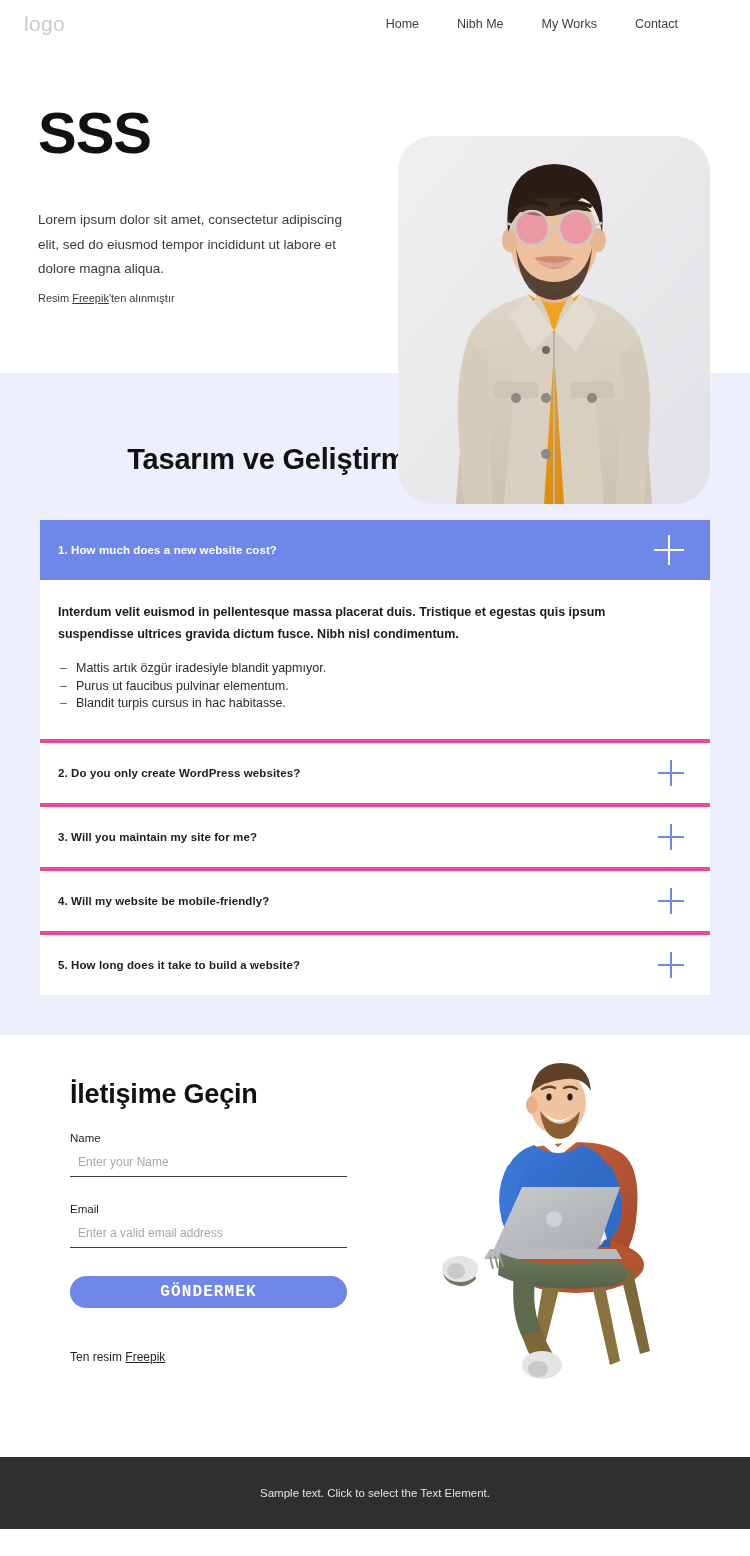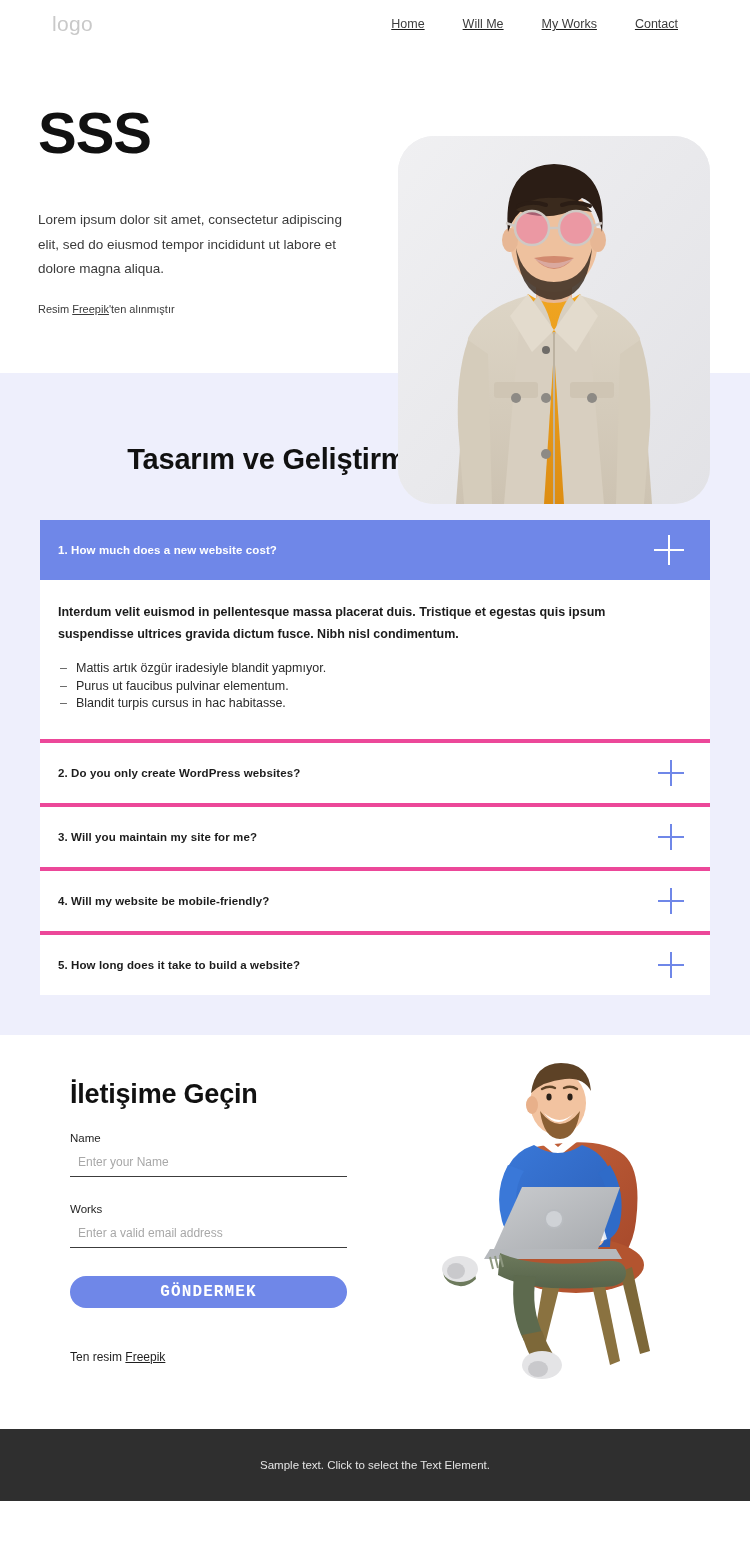--- a/index.html
+++ b/index.html
@@ -9,34 +9,33 @@
     background: #ffffff;
     color: #1a1a1a;
   }
   body { width: 750px; min-height: 1556px; position: relative; overflow-x: hidden; }
 
   
   .site-header {
     height: 48px;
     display: flex;
     align-items: center;
-    padding: 0 72px 0 52px;
+    padding: 0 72px 0 24px;
     background: #ffffff;
   }
   .logo-text {
     font-size: 21px;
     color: #c9c9c9;
     letter-spacing: .3px;
     font-weight: 400;
   }
   .nav {
     margin-left: auto;
     display: flex;
     gap: 38px;
-    text-decoration: underline;
   }
   .nav-item {
     font-size: 12.5px;
     color: #3c3c3c;
     text-decoration: none;
     white-space: nowrap;
     cursor: pointer;
   }
 
   
@@ -54,21 +53,21 @@
     color: #111111;
   }
   .hero-desc {
     margin-top: 46px;
     font-size: 13.5px;
     line-height: 1.82;
     color: #3a3a3a;
     max-width: 320px;
   }
   .hero-credit {
-    margin-top: 21px;
+    margin-top: 10px;
     font-size: 11px;
     color: #3a3a3a;
   }
   .hero-credit a { color: #3a3a3a; text-decoration: underline; }
 
   .hero-photo {
     position: absolute;
     left: 398px;
     top: 88px;
     width: 312px;
@@ -224,31 +223,32 @@
   }
   .illustration svg { display: block; width: 100%; height: 100%; }
 
   
   .site-footer {
     background: #2f2f2f;
     height: 72px;
     display: flex;
     align-items: center;
     justify-content: center;
+    margin-top: 28px;
   }
   .footer-text { font-size: 11.5px; color: #e4e4e4; }
 </style>
 </head>
 <body>
 
 <header class="site-header">
   <div class="logo-text">logo</div>
   <nav class="nav">
     <a class="nav-item">Home</a>
-    <a class="nav-item">Will Me</a>
+    <a class="nav-item">Nibh Me</a>
     <a class="nav-item">My Works</a>
     <a class="nav-item">Contact</a>
   </nav>
 </header>
 
 <section class="hero">
   <div class="hero-inner">
     <h1 class="hero-title">SSS</h1>
     <p class="hero-desc">Lorem ipsum dolor sit amet, consectetur adipiscing elit, sed do eiusmod tempor incididunt ut labore et dolore magna aliqua.</p>
     <p class="hero-credit"><span>Resim </span><a href="#">Freepik</a><span>'ten alınmıştır</span></p>
@@ -378,21 +378,21 @@
 <section class="contact-section">
   <div class="contact-inner">
     <h2 class="contact-title">İletişime Geçin</h2>
 
     <div class="field">
       <label class="field-label">Name</label>
       <input type="text" placeholder="Enter your Name" style="">
     </div>
 
     <div class="field">
-      <label class="field-label">Works</label>
+      <label class="field-label">Email</label>
       <input type="text" placeholder="Enter a valid email address" style="">
     </div>
 
     <button class="submit-btn">GÖNDERMEK</button>
 
     <p class="contact-credit"><span>Ten resim </span><a href="#">Freepik</a></p>
   </div>
 
   <div class="illustration">
     <svg viewBox="0 0 250 330" xmlns="http://www.w3.org/2000/svg">

